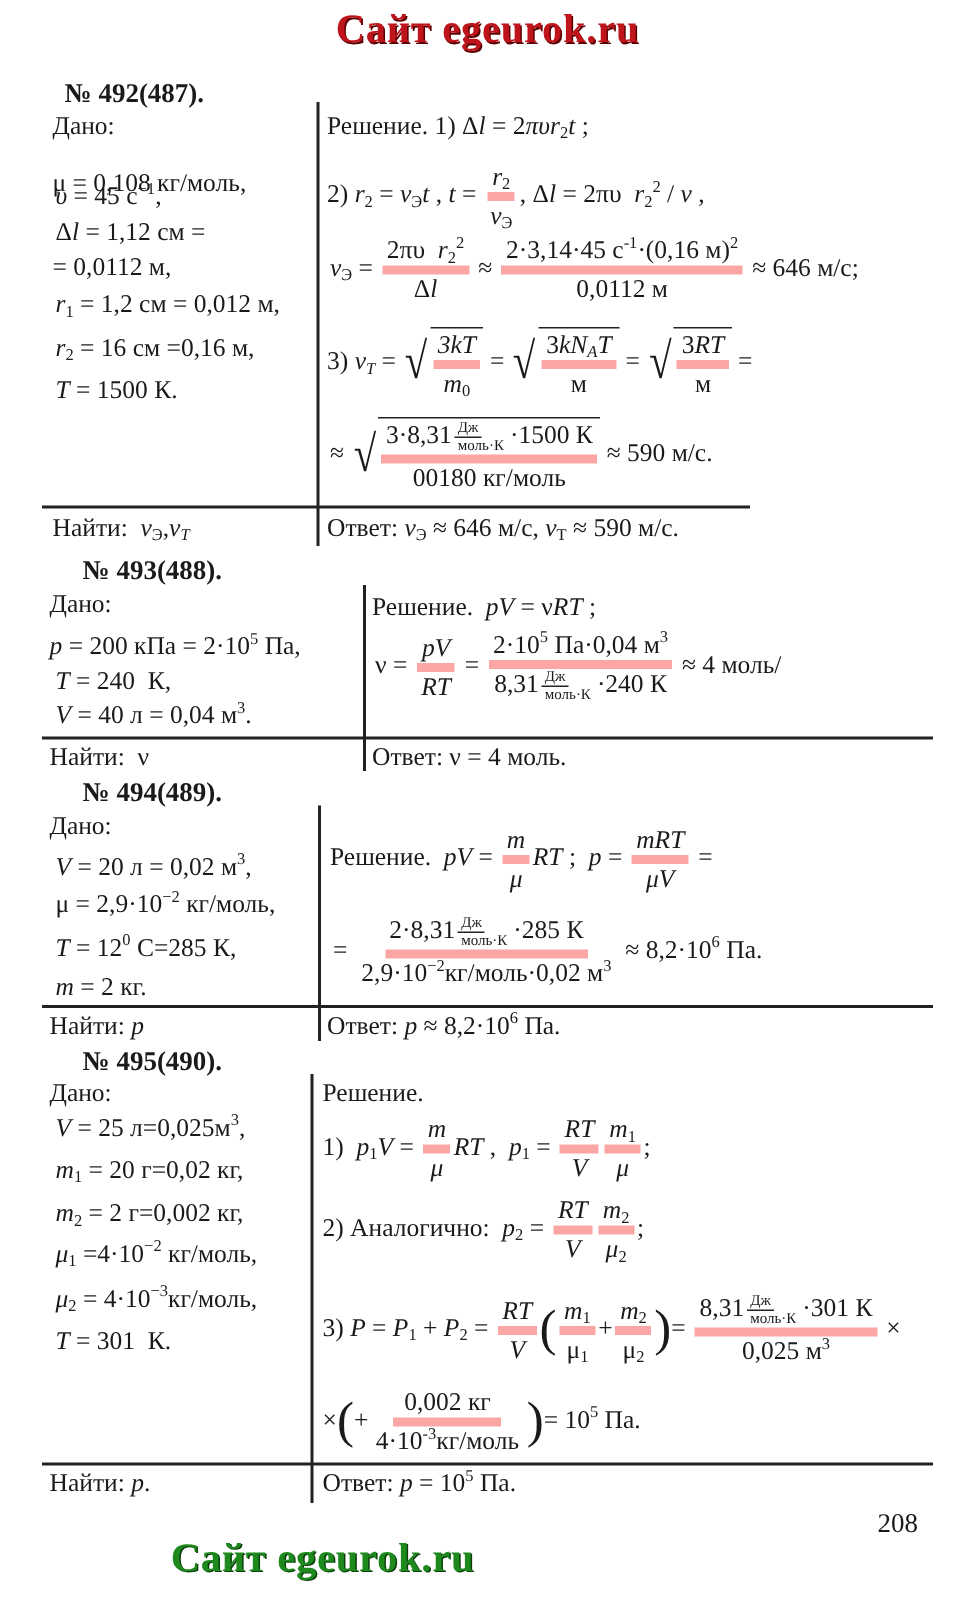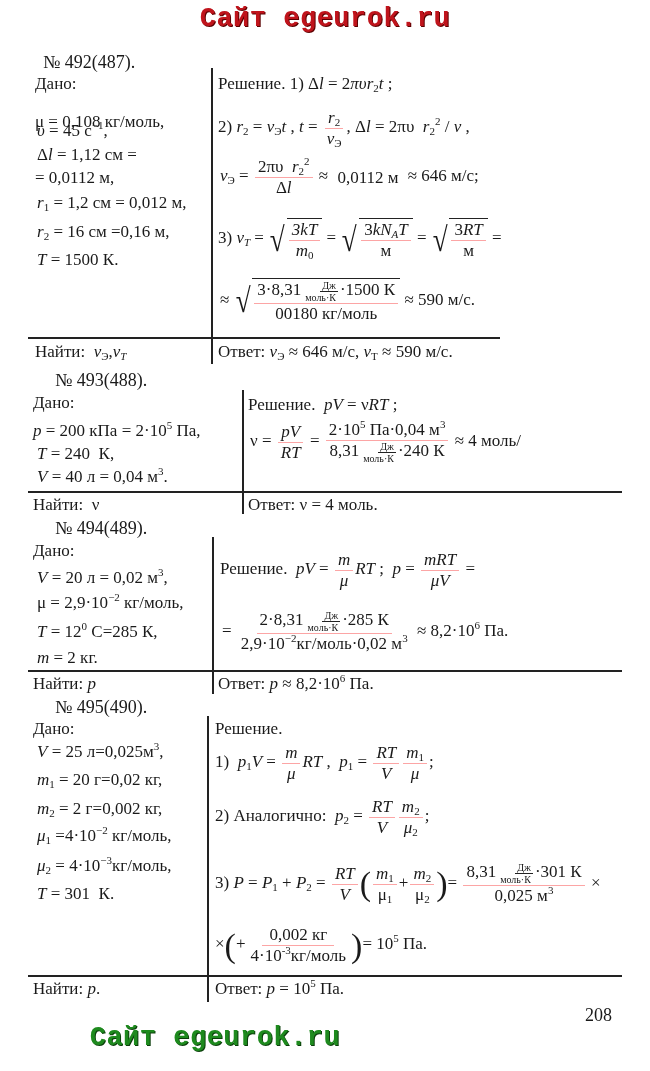--- a/index.html
+++ b/index.html
@@ -1,32 +1,32 @@
 <!DOCTYPE html>
 <html><head>
 <meta charset="utf-8">
 <style>
   html, body { margin:0; padding:0; background:#ffffff; }
   body { width:650px; height:1071px; position:relative; overflow:hidden;
          font-family:"Liberation Serif", serif; color:#1a1a1a; font-size:17px; }
   .wm { position:absolute; left:0; width:650px; text-align:center;
-        font-family:Liberation Mono, monospace; font-size:27px; font-weight:bold; letter-spacing:0.5px; }
+        font-family:Liberation Serif, serif; font-size:27px; font-weight:bold; letter-spacing:0.5px; }
   .wm.top { top:4px; color:#c0141c; text-shadow:1px 1px 0 #5a0000; }
   .wm.bot { top:1023px; color:#1e8a1e; text-shadow:1px 1px 0 #0b3e0b; left:-110px; }
   .abs { position:absolute; white-space:nowrap; }
-  .num { font-weight:normal; font-size:18px;text-align:right; }
+  .num { font-weight:bold; font-size:18px;text-align:right; }
   .vline { position:absolute; width:2px; background:#222; }
   .hline { position:absolute; height:2px; background:#222; }
   i { font-style:italic; }
   sup { font-size:11px; vertical-align:7px; line-height:0; }
   sub { font-size:11px; vertical-align:-3px; line-height:0; }
   .frac { display:inline-flex; flex-direction:column; align-items:center; vertical-align:middle; margin:0 2px; }
-  .frac > .n { border-bottom:1px solid #fca5a5; padding:0 3px; line-height:20px; }
+  .frac > .n { border-bottom:6px solid #fca5a5; padding:0 3px; line-height:20px; }
   .frac > .d { padding:0 3px; line-height:20px; }
-  .tiny { display:inline-flex; flex-direction:column; align-items:flex-end; vertical-align:middle; font-size:10px; margin:0 2px; }
+  .tiny { display:inline-flex; flex-direction:column; align-items:flex-start; vertical-align:middle; font-size:10px; margin:0 2px; }
   .tiny > .n { border-bottom:1px solid #222; line-height:11px; padding:0 2px; }
   .tiny > .d { line-height:11px; padding:0 2px; }
   .sqrt { display:inline-flex; align-items:center; vertical-align:middle; }
   .sqrt .rad { font-size:34px; line-height:34px; transform:scaleX(0.8); }
   .sqrt .body { border-top:1px solid #222; padding-top:1px; }
   .big { font-size:34px; line-height:30px; vertical-align:middle; font-weight:100; }
   .pagenum { font-size:18px; }
 </style>
 </head>
 <body>
@@ -46,20 +46,21 @@
 <div class="vline" style="left:211px;top:68px;height:296px"></div>
 <div class="abs" style="left:218px;top:74px">Решение. 1) Δ<i>l</i> = 2<i>πυr</i><sub>2</sub><i>t</i> ;</div>
 <div class="abs" style="left:218px;top:108px">2) <i>r</i><sub>2</sub> = <i>v</i><sub>Э</sub><i>t</i> , <i>t</i> = <span class="frac">
       <span class="n"><i>r</i><sub>2</sub></span>
       <span class="d"><i>v</i><sub>Э</sub></span>
     </span>, Δ<i>l</i> = 2πυ &nbsp;<i>r</i><sub>2</sub><sup>2</sup> / <i>v</i> ,</div>
 <div class="abs" style="left:220px;top:157px"><i>v</i><sub>Э</sub> = <span class="frac">
       <span class="n">2πυ &nbsp;<i>r</i><sub>2</sub><sup>2</sup></span>
       <span class="d">Δ<i>l</i></span>
     </span> ≈ <span class="frac">
+      <span class="n">2·3,14·45 с<sup>-1</sup>·(0,16 м)<sup>2</sup></span>
       <span class="d">0,0112 м</span>
     </span> ≈ 646 м/с;</div>
 <div class="abs" style="left:218px;top:218px">3) <i>v<sub>T</sub></i> = <span class="sqrt">
       <span class="rad">√</span>
       <span class="body"><span class="frac">
           <span class="n"><i>3kT</i></span>
           <span class="d"><i>m</i><sub>0</sub></span>
         </span></span>
     </span> = <span class="sqrt">
       <span class="rad">√</span>

